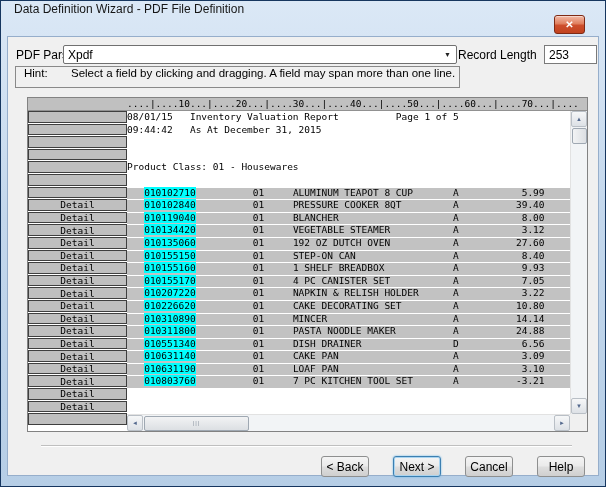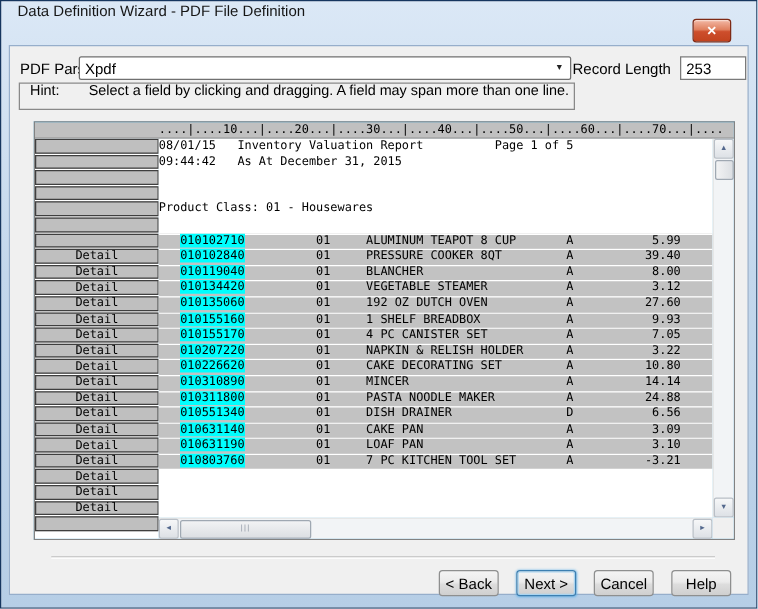--- a/index.html
+++ b/index.html
@@ -56,21 +56,21 @@
   .vthumb{width:15px;height:16px;margin:1px auto 0 auto;border:1px solid #9fa8b2;border-radius:2px;
     background:linear-gradient(90deg,#f2f3f4,#dcdfe3);}
   .hthumb{width:105px;height:15px;margin:0 0 0 1px;align-self:center;border:1px solid #9fa8b2;border-radius:2px;
     background:linear-gradient(180deg,#f2f3f4,#dcdfe3);display:flex;align-items:center;justify-content:center;
     color:#8a93a0;font-size:6px;letter-spacing:1px;}
   .vspacer{flex:1;}
   .hspacer{flex:1;}
 
   .separator{position:absolute;left:33px;right:26px;top:408px;height:2px;
     border-top:1px solid #bfbfbf;border-bottom:1px solid #ffffff;}
-  .btn-row{position:absolute;top:419px;left:0;right:13px;display:flex;justify-content:flex-end;gap:14px;}
+  .btn-row{position:absolute;top:419px;left:0;right:13px;display:flex;justify-content:flex-end;gap:24px;}
   .btn{width:48px;height:21px;border:1px solid #8e8f8f;border-radius:3px;
     background:linear-gradient(180deg,#f4f4f4 0%,#ebebeb 45%,#dddddd 55%,#cfcfcf 100%);
     font-size:12px;font-family:"Liberation Sans",sans-serif;color:#000;
     display:flex;align-items:center;justify-content:center;padding:0;}
   .btn.default{border:1px solid #3c7fb1;box-shadow:0 0 0 1px #a9d4f0 inset, 0 0 2px #5eb1e8;}
 </style>
 </head>
 <body>
 
 <div class="frame">
@@ -132,20 +132,21 @@
           <div class="line">09:44:42   As At December 31, 2015</div>
           <div class="line"></div>
           <div class="line"></div>
           <div class="line">Product Class: 01 - Housewares</div>
           <div class="line"></div>
           <div class="line detail"><span>   </span><span class="hl">010102710</span><span>          01     ALUMINUM TEAPOT 8 CUP       A           5.99</span></div>
           <div class="line detail"><span>   </span><span class="hl">010102840</span><span>          01     PRESSURE COOKER 8QT         A          39.40</span></div>
           <div class="line detail"><span>   </span><span class="hl">010119040</span><span>          01     BLANCHER                    A           8.00</span></div>
           <div class="line detail"><span>   </span><span class="hl">010134420</span><span>          01     VEGETABLE STEAMER           A           3.12</span></div>
           <div class="line detail"><span>   </span><span class="hl">010135060</span><span>          01     192 OZ DUTCH OVEN           A          27.60</span></div>
+          <div class="line detail"><span>   </span><span class="hl">010155150</span><span>          01     STEP-ON CAN                 A           8.40</span></div>
           <div class="line detail"><span>   </span><span class="hl">010155160</span><span>          01     1 SHELF BREADBOX            A           9.93</span></div>
           <div class="line detail"><span>   </span><span class="hl">010155170</span><span>          01     4 PC CANISTER SET           A           7.05</span></div>
           <div class="line detail"><span>   </span><span class="hl">010207220</span><span>          01     NAPKIN &amp; RELISH HOLDER      A           3.22</span></div>
           <div class="line detail"><span>   </span><span class="hl">010226620</span><span>          01     CAKE DECORATING SET         A          10.80</span></div>
           <div class="line detail"><span>   </span><span class="hl">010310890</span><span>          01     MINCER                      A          14.14</span></div>
           <div class="line detail"><span>   </span><span class="hl">010311800</span><span>          01     PASTA NOODLE MAKER          A          24.88</span></div>
           <div class="line detail"><span>   </span><span class="hl">010551340</span><span>          01     DISH DRAINER                D           6.56</span></div>
           <div class="line detail"><span>   </span><span class="hl">010631140</span><span>          01     CAKE PAN                    A           3.09</span></div>
           <div class="line detail"><span>   </span><span class="hl">010631190</span><span>          01     LOAF PAN                    A           3.10</span></div>
           <div class="line detail"><span>   </span><span class="hl">010803760</span><span>          01     7 PC KITCHEN TOOL SET       A          -3.21</span></div>

